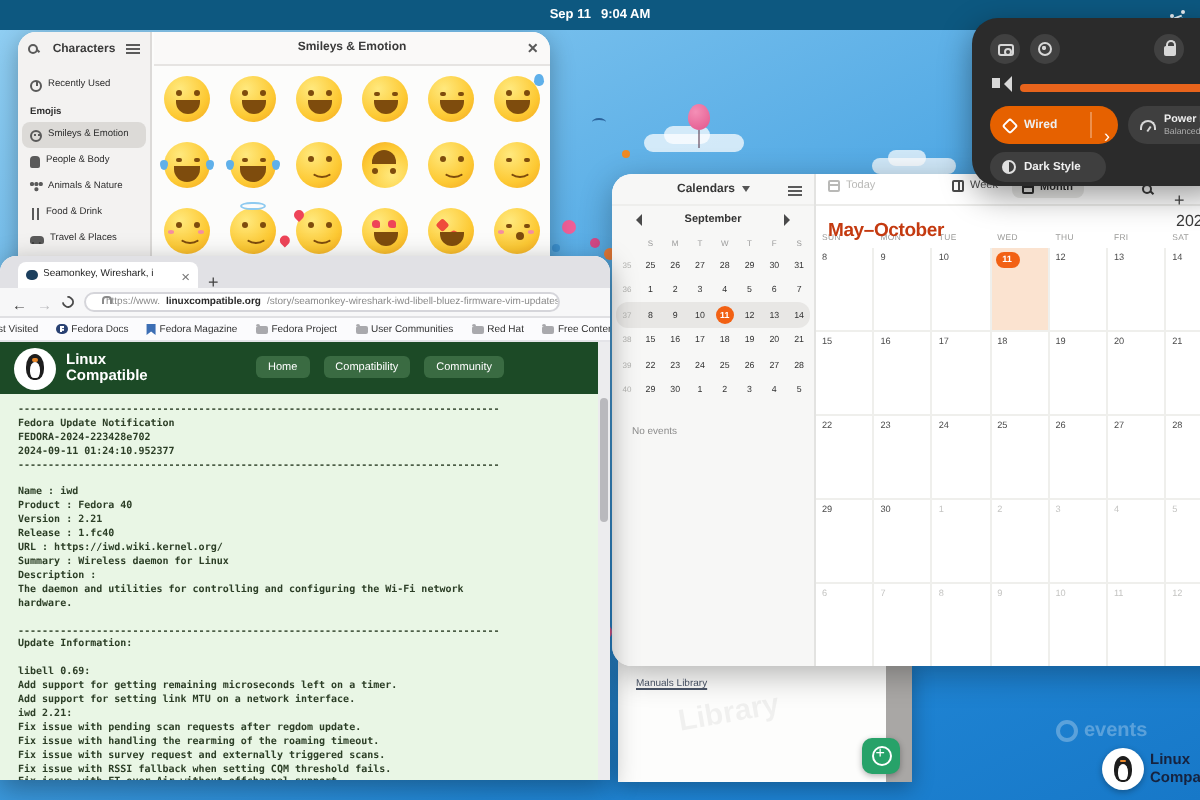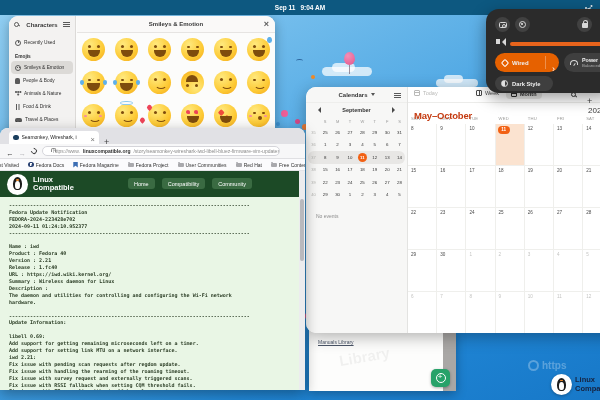--- a/index.html
+++ b/index.html
@@ -240,21 +240,21 @@
   <span class="dot" style="left:281px;top:110px;width:7px;height:7px;background:#ef5f98;"></span>
   <span class="dot" style="left:295px;top:119px;width:5px;height:5px;background:#d84a8a;"></span>
   <span class="dot" style="left:302px;top:124px;width:6px;height:6px;background:#f2803a;"></span>
   <span class="dot" style="left:276px;top:122px;width:4px;height:4px;background:#3f97d8;"></span>
   <span class="dot" style="left:595px;top:50px;width:7px;height:7px;background:#ef5f98;"></span>
   <span class="dot" style="left:592px;top:62px;width:5px;height:5px;background:#3f97d8;"></span>
   <span class="dot" style="left:298px;top:312px;width:8px;height:8px;background:#ef5f98;"></span>
 
   <div class="fed-mark">
     <span class="c"></span>
-    <span class="t">https</span>
+    <span class="t">events</span>
   </div>
   <div class="lc-logo">
     <span class="c">
         <span class="peng"></span>
       </span>
     <span class="txt">
       <span style="display:block;">Linux</span>
       <span style="display:block;">Compatible</span>
     </span>
   </div>

